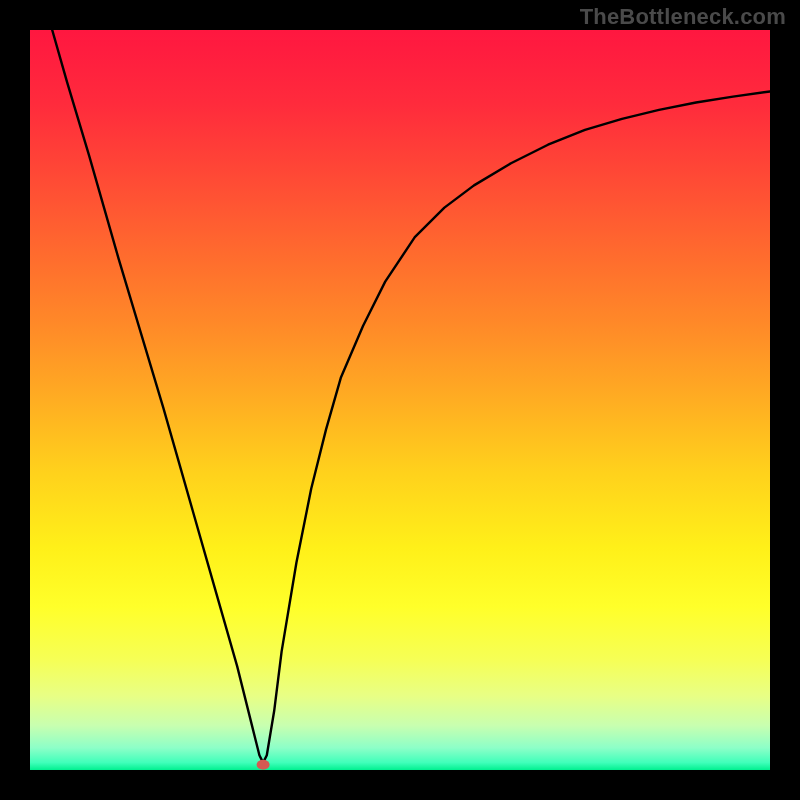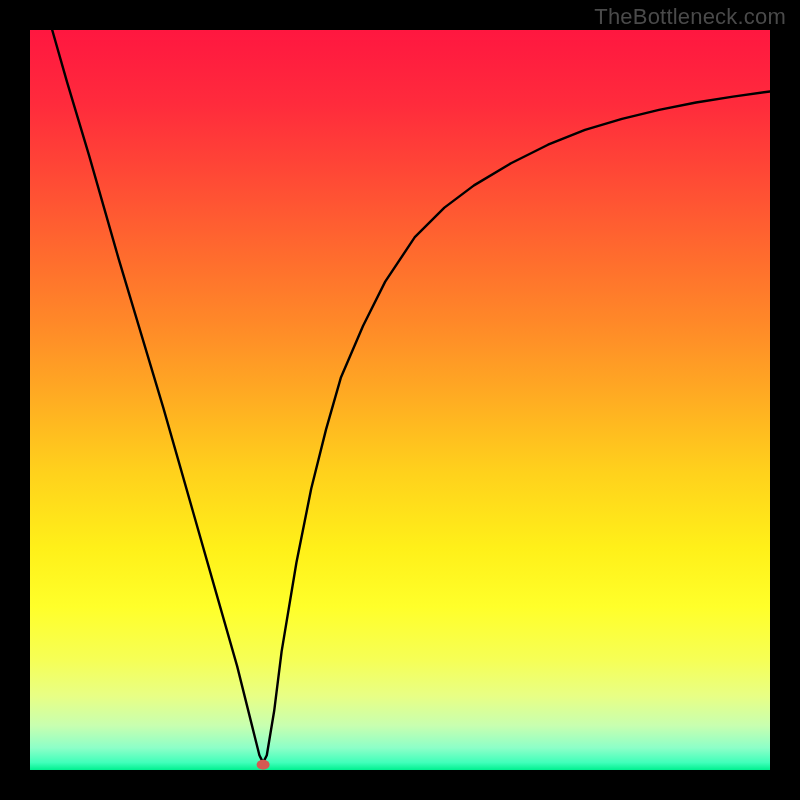--- a/index.html
+++ b/index.html
@@ -15,21 +15,21 @@
     width: 800px;
     height: 800px;
     background: #000;
   }
   .watermark {
     position: absolute;
     top: 4px;
     right: 14px;
     color: #4a4a4a;
     font-size: 22px;
-    font-weight: 400;
+    font-weight: 700;
     letter-spacing: 0.2px;
     z-index: 10;
   }
   .plot-frame {
     position: absolute;
     left: 30px;
     top: 30px;
     width: 740px;
     height: 740px;
     background: #000;

